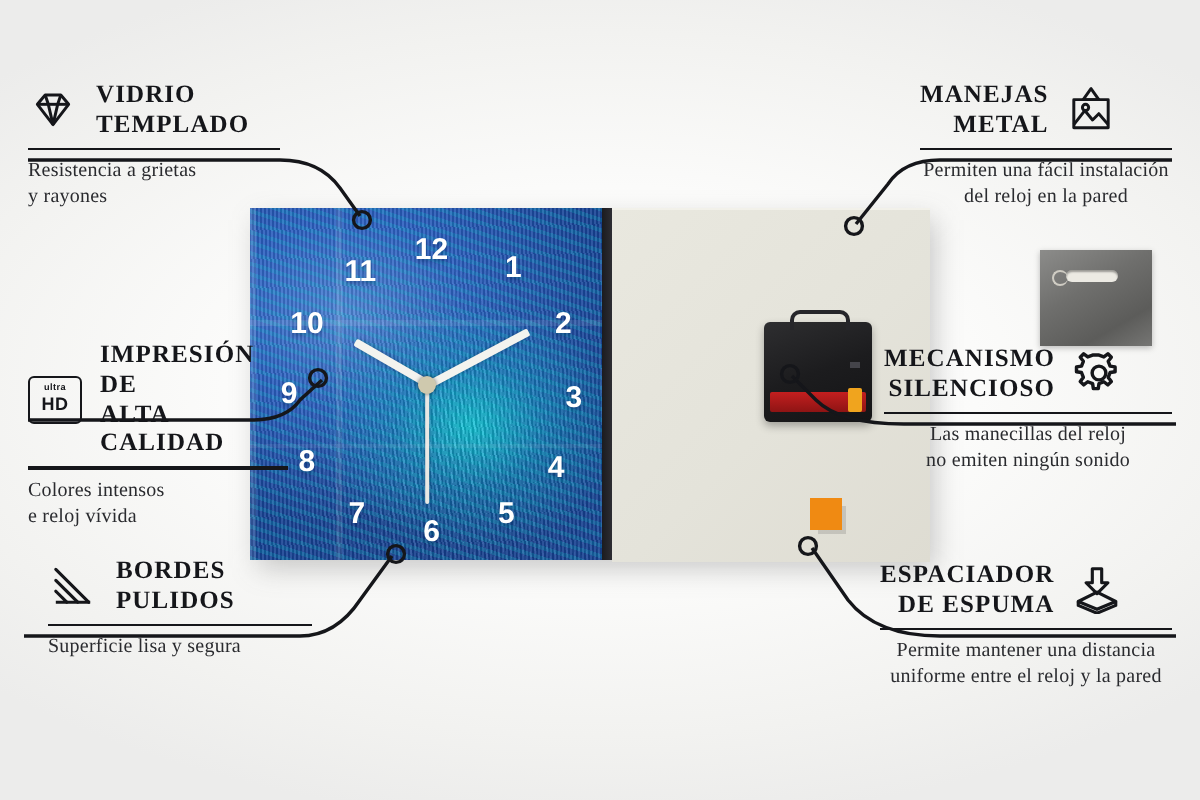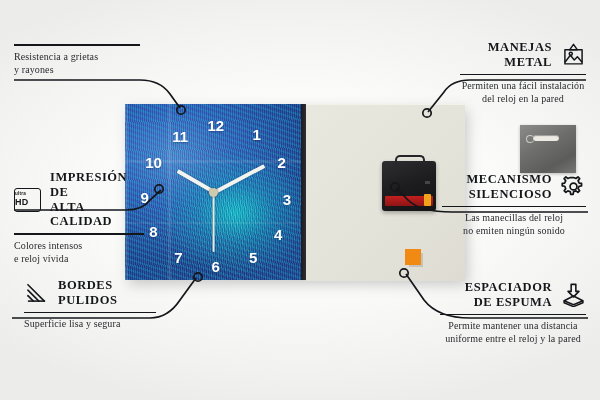--- a/index.html
+++ b/index.html
@@ -93,38 +93,38 @@
   .movement-dot{position:absolute;right:6px;top:20px;width:5px;height:3px;background:#44444a;}
   .foam{
     position:absolute;left:99px;top:144px;width:16px;height:16px;
     background:#f08a12;box-shadow:3px 3px 0 -1px rgba(0,0,0,.12);
   }
   
   .wires{position:absolute;left:0;top:0;width:600px;height:400px;pointer-events:none;}
   
   .feat{position:absolute;}
   .feat-head{display:flex;align-items:center;gap:9px;}
-  .feat.right .feat-head{justify-content:flex-end;}
+  .feat.right .feat-head{justify-content:flex-start;}
   .feat-title{
     font-family:"Liberation Serif", serif;font-weight:700;
     font-size:12.5px;letter-spacing:.55px;color:#15161a;line-height:1.18;
     text-transform:uppercase;
   }
   .feat.left .feat-title{text-align:left;}
   .feat.right .feat-title{text-align:right;}
   .feat-rule{height:1.6px;background:#15161a;margin:4px 0 4px;}
   .feat-desc{
     font-family:"Liberation Serif", serif;font-size:10px;color:#2a2b2f;
     line-height:1.32;letter-spacing:.12px;
   }
   .feat.right .feat-desc{text-align:center;}
   .ico{width:25px;height:25px;flex:0 0 25px;display:block;}
   .hd-badge{
     width:25px;height:22px;flex:0 0 25px;border:1.6px solid #15161a;border-radius:3px;
-    display:flex;flex-direction:column;align-items:flex-start;justify-content:center;line-height:1;
+    display:flex;flex-direction:column;align-items:center;justify-content:center;line-height:1;
   }
   .hd-badge .t1{font-family:"Liberation Sans",sans-serif;font-size:4.6px;font-weight:700;letter-spacing:.2px;color:#15161a;}
   .hd-badge .t2{font-family:"Liberation Sans",sans-serif;font-size:9px;font-weight:700;letter-spacing:.2px;color:#15161a;margin-top:.5px;}
 </style>
 </head>
 <body>
 
 <div class="stage">
 
   <div class="product">
@@ -184,20 +184,34 @@
       <circle cx="181" cy="110" r="4.2"></circle>
       <circle cx="159" cy="189" r="4.2"></circle>
       <circle cx="198" cy="277" r="4.2"></circle>
       <circle cx="427" cy="113" r="4.2"></circle>
       <circle cx="395" cy="187" r="4.2"></circle>
       <circle cx="404" cy="273" r="4.2"></circle>
     </g>
   </svg>
 
   <div class="feat left" style="left:14px;top:40px;width:126px">
+    <div class="feat-head">
+      <svg class="ico" viewBox="0 0 32 32">
+        <g fill="none" stroke="#15161a" stroke-width="1.9" stroke-linejoin="round">
+          <path d="M6 13 L11 7 H21 L26 13 L16 26 Z"></path>
+          <path d="M6 13 H26"></path>
+            <path d="M11 7 L13 13 L16 26"></path>
+            <path d="M21 7 L19 13 L16 26"></path>
+        </g>
+      </svg>
+      <div class="feat-title">
+        <div>VIDRIO</div>
+        <div>TEMPLADO</div>
+      </div>
+    </div>
     <div class="feat-rule"></div>
     <div class="feat-desc">
       <div>Resistencia a grietas</div>
       <div>y rayones</div>
     </div>
   </div>
 
   <div class="feat left" style="left:14px;top:170px;width:130px">
     <div class="feat-head">
       <div class="hd-badge">

